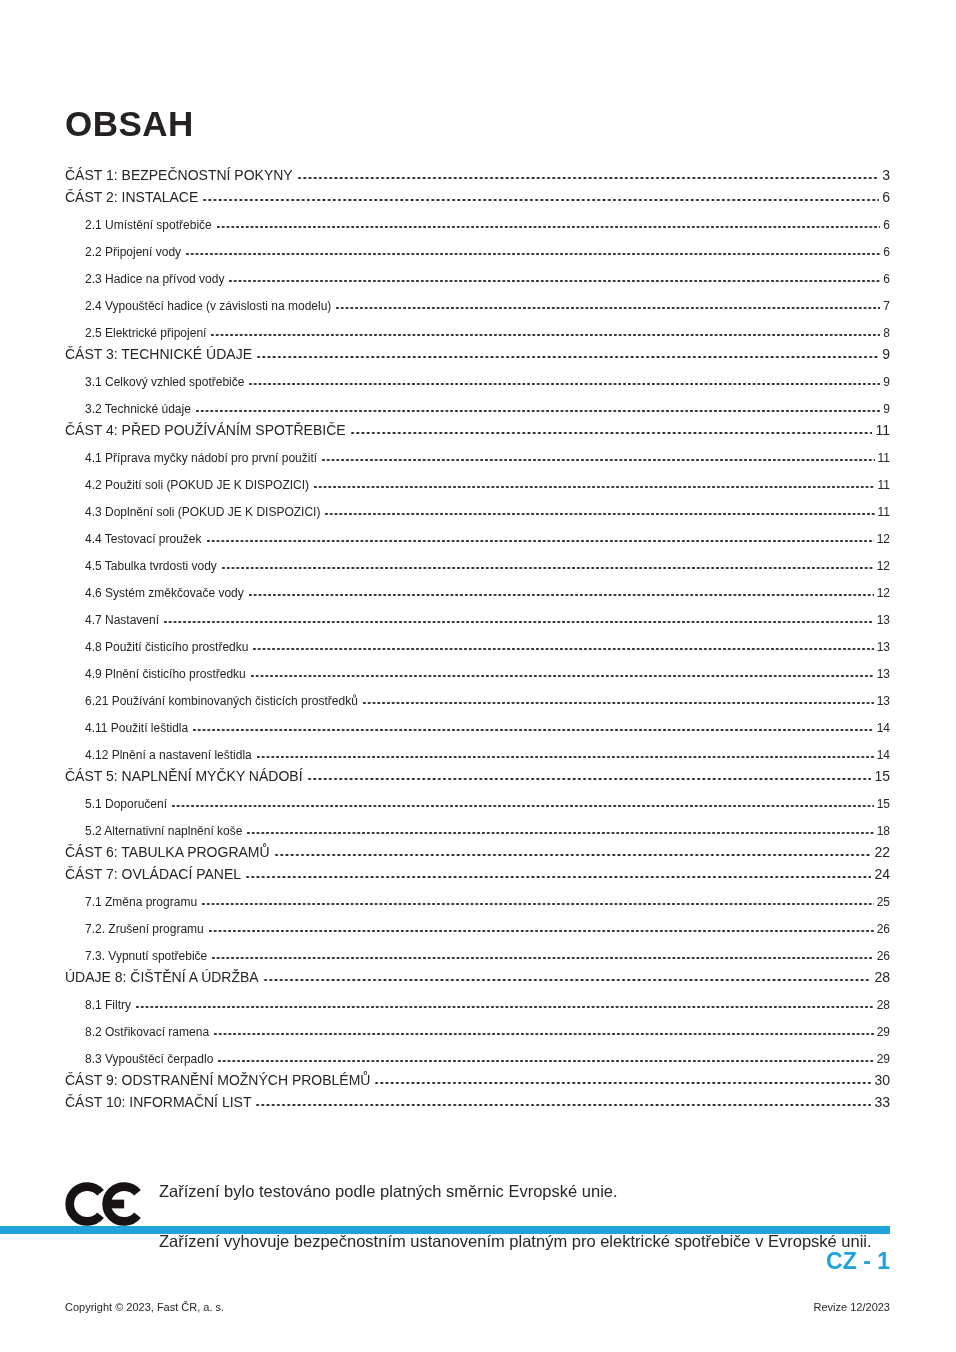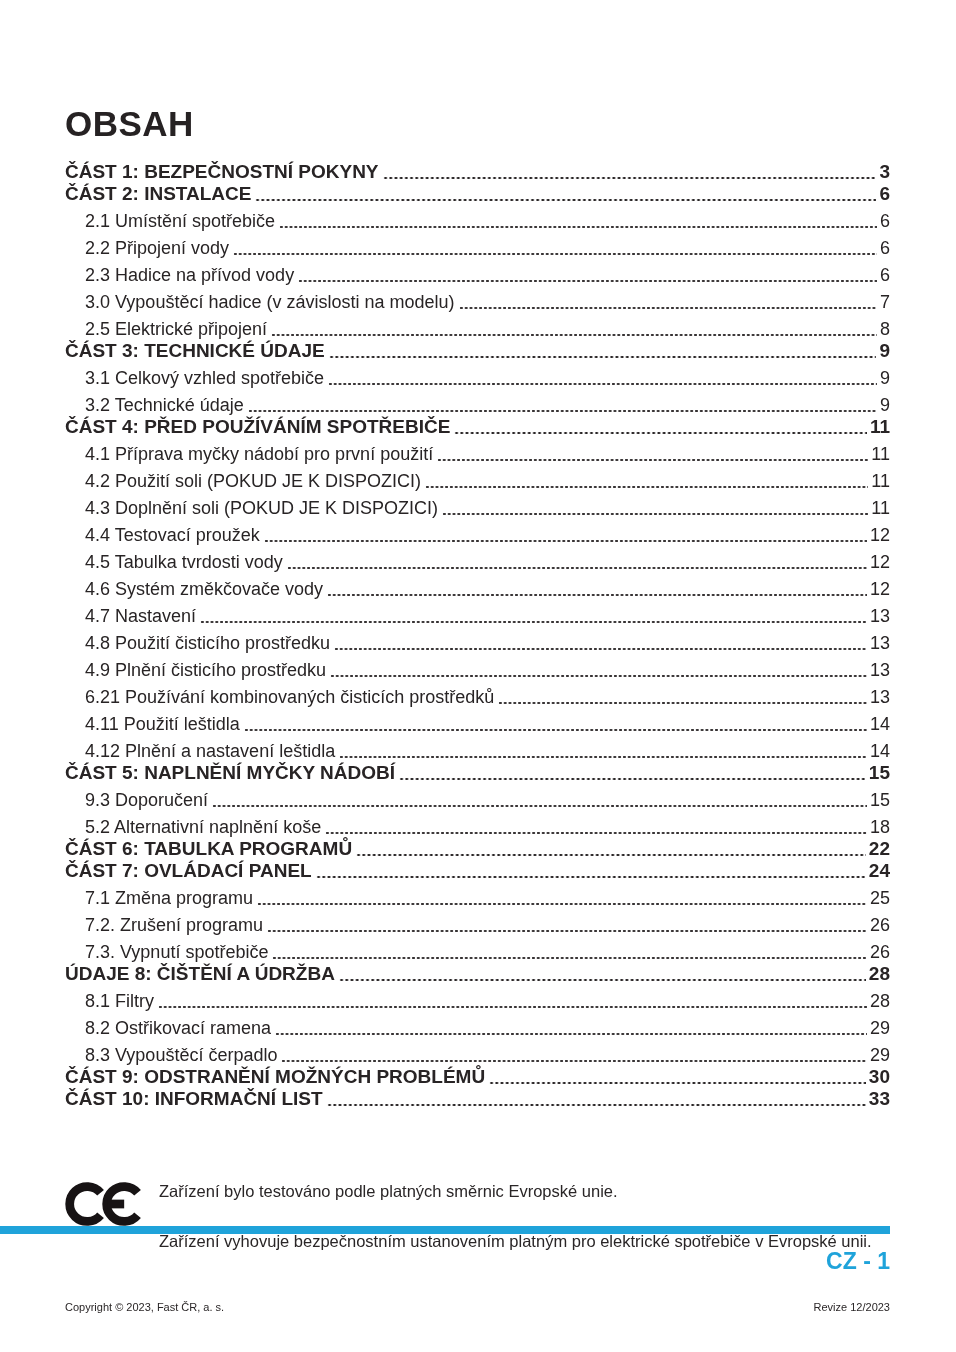--- a/index.html
+++ b/index.html
@@ -23,26 +23,26 @@
     margin-bottom: 17px;
   }
 
   .toc { width: 100%; }
   .toc-row {
     display: flex;
     align-items: flex-end;
     width: 100%;
   }
   .toc-row.section {
-    font-weight: 700;
-    font-size: 19px;
+    font-weight: 400;
+    font-size: 14px;
     height: 22px;
   }
   .toc-row.sub {
-    font-size: 18px;
+    font-size: 12px;
     height: 27px;
     padding-left: 20px;
   }
   .toc-label { white-space: nowrap; }
   .toc-dots {
     flex: 1 1 auto;
     align-self: flex-end;
     height: 4px;
     margin: 0 3px 3px 4px;
     background-image: radial-gradient(circle, #343031 1.05px, rgba(0,0,0,0) 1.35px);
@@ -121,21 +121,21 @@
       <span class="toc-label">2.2 Připojení vody</span>
       <span class="toc-dots"></span>
       <span class="toc-page">6</span>
     </div>
       <div class="toc-row sub">
       <span class="toc-label">2.3 Hadice na přívod vody</span>
       <span class="toc-dots"></span>
       <span class="toc-page">6</span>
     </div>
       <div class="toc-row sub">
-      <span class="toc-label">3.0 Vypouštěcí hadice (v závislosti na modelu)</span>
+      <span class="toc-label">2.4 Vypouštěcí hadice (v závislosti na modelu)</span>
       <span class="toc-dots"></span>
       <span class="toc-page">7</span>
     </div>
       <div class="toc-row sub">
       <span class="toc-label">2.5 Elektrické připojení</span>
       <span class="toc-dots"></span>
       <span class="toc-page">8</span>
     </div>
       <div class="toc-row section">
       <span class="toc-label">ČÁST 3: TECHNICKÉ ÚDAJE</span>
@@ -216,21 +216,21 @@
       <span class="toc-label">4.12 Plnění a nastavení leštidla</span>
       <span class="toc-dots"></span>
       <span class="toc-page">14</span>
     </div>
       <div class="toc-row section">
       <span class="toc-label">ČÁST 5: NAPLNĚNÍ MYČKY NÁDOBÍ</span>
       <span class="toc-dots"></span>
       <span class="toc-page">15</span>
     </div>
       <div class="toc-row sub">
-      <span class="toc-label">9.3 Doporučení</span>
+      <span class="toc-label">5.1 Doporučení</span>
       <span class="toc-dots"></span>
       <span class="toc-page">15</span>
     </div>
       <div class="toc-row sub">
       <span class="toc-label">5.2 Alternativní naplnění koše</span>
       <span class="toc-dots"></span>
       <span class="toc-page">18</span>
     </div>
       <div class="toc-row section">
       <span class="toc-label">ČÁST 6: TABULKA PROGRAMŮ</span>

